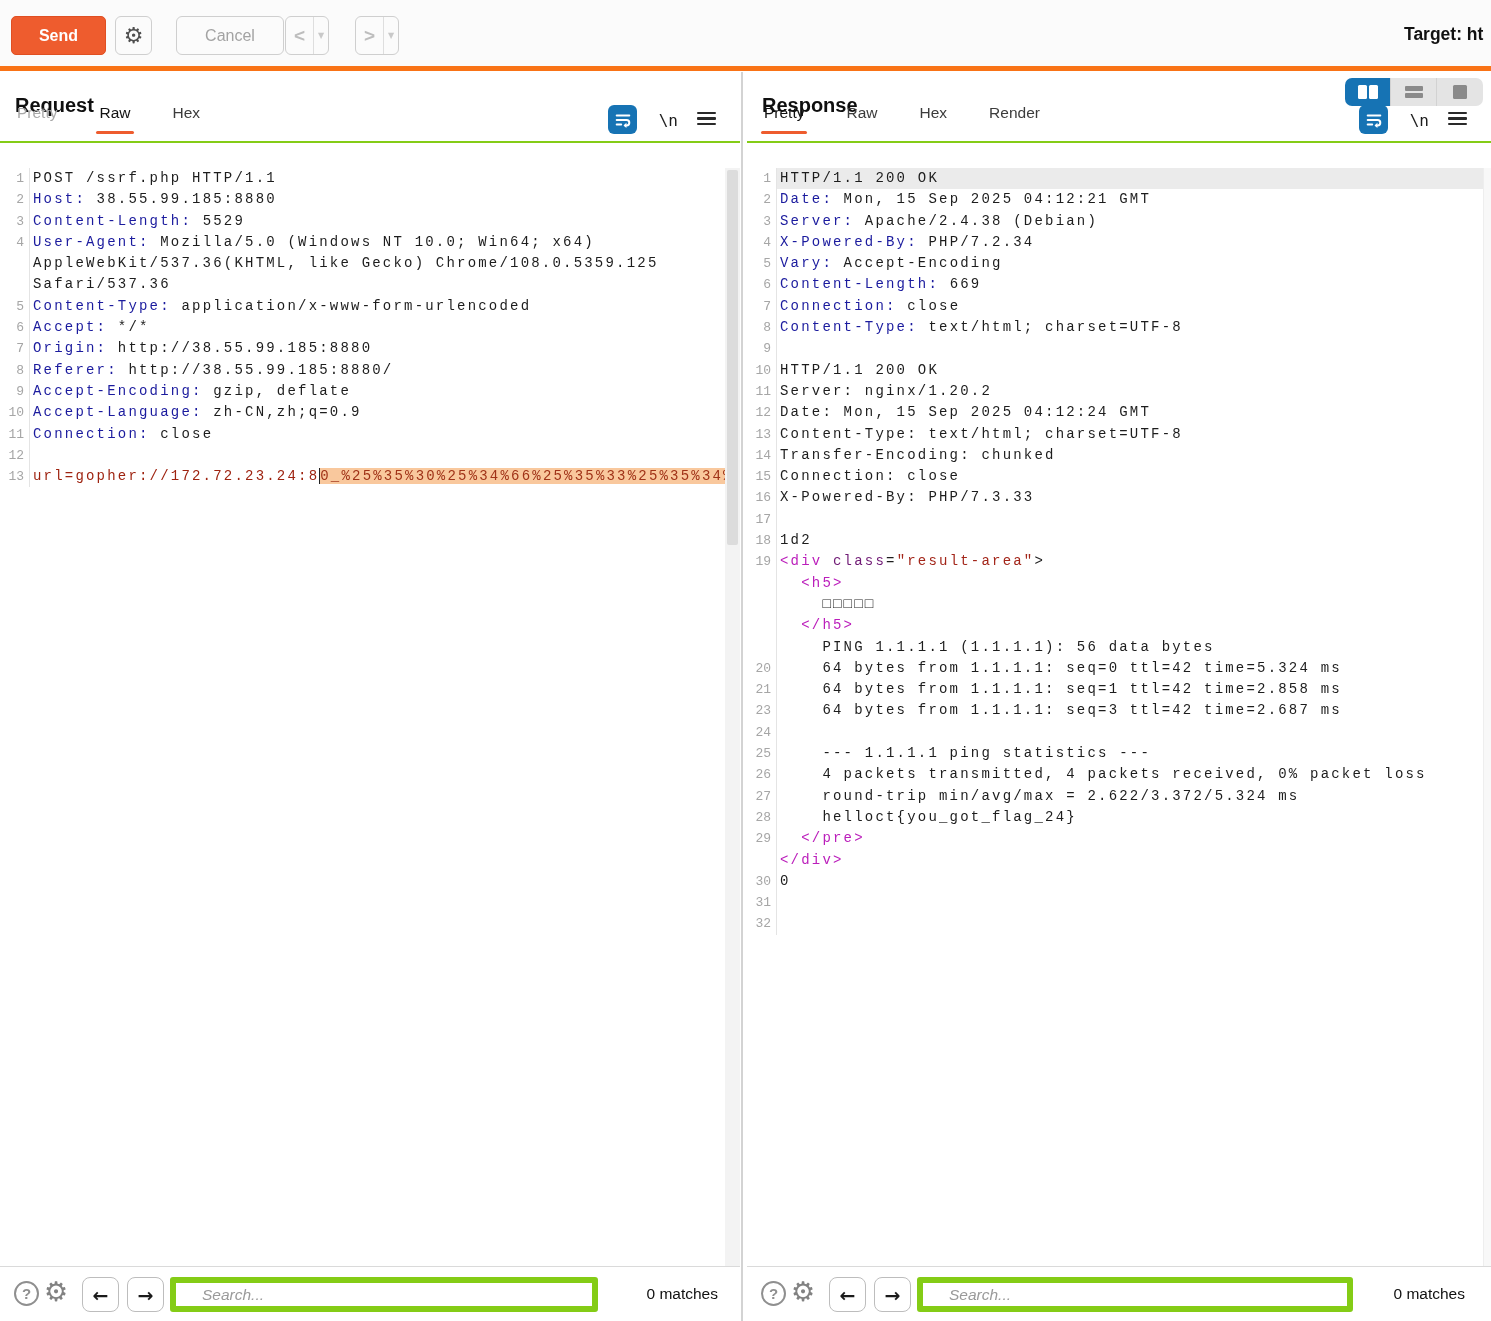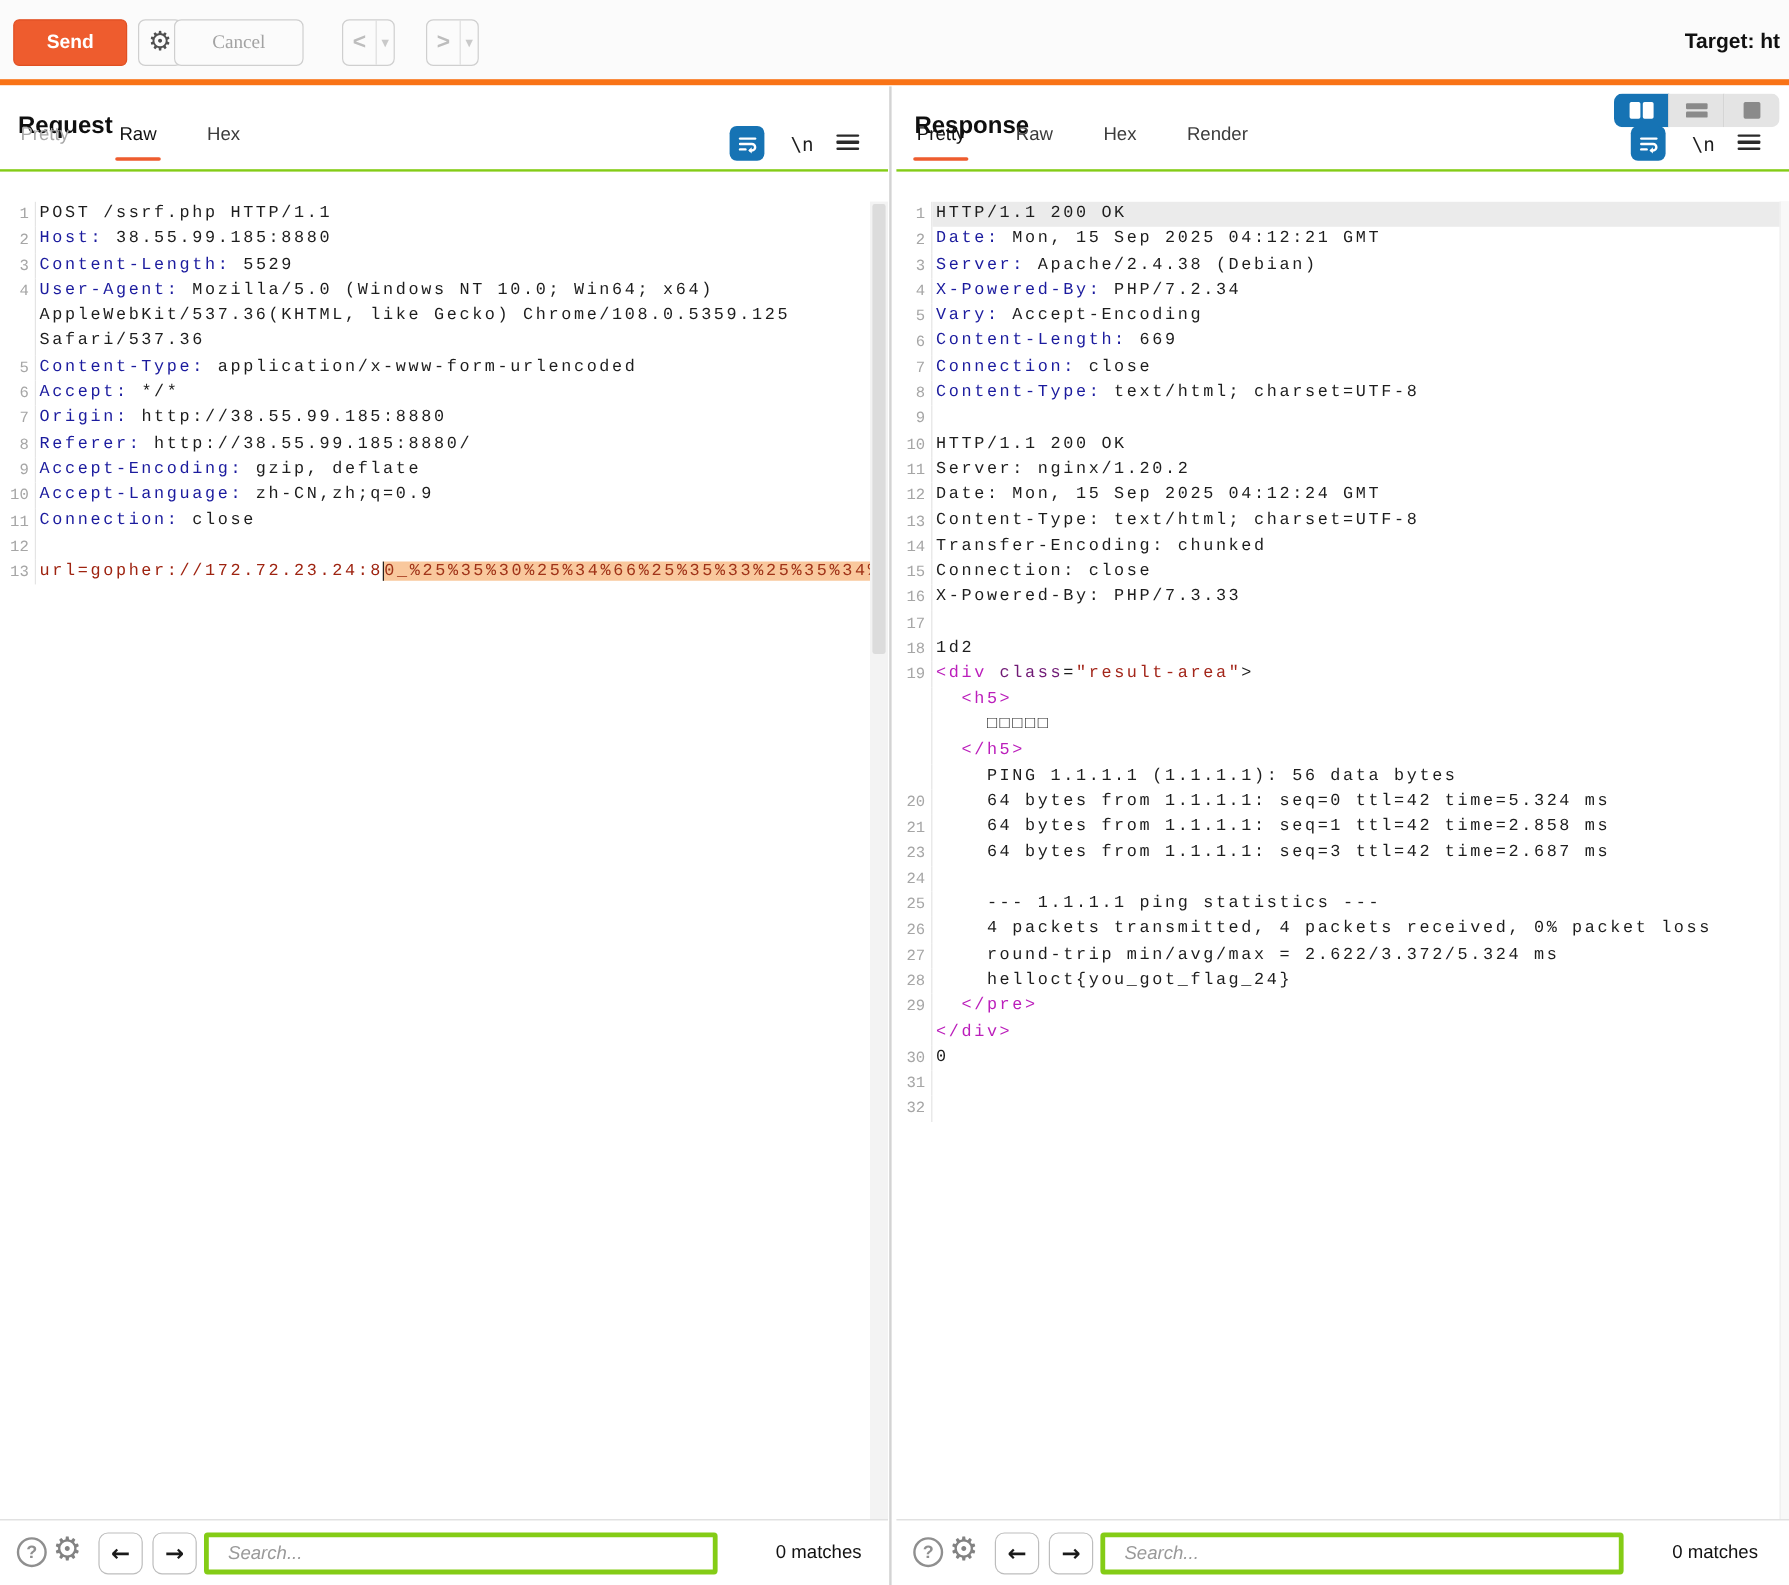--- a/index.html
+++ b/index.html
@@ -9,21 +9,21 @@
   
   .toolbar { position:absolute; top:0; left:0; right:0; height:71px;
     background:#fbfbfb; border-bottom:5px solid #f97316; }
   .btn { position:absolute; top:16px; height:39px; border-radius:6px;
     display:flex; align-items:center; justify-content:center;
     font-size:16px; background:#fbfbfb; border:1px solid #cfcfcf; cursor:pointer; }
   .btn-send { left:11px; width:95px; background:#ee5c2e; border:1px solid #e04f22;
     color:#fff; font-weight:bold; border-radius:5px; }
   .btn-gear { left:115px; width:37px; color:#4f4f4f; }
   .btn-gear .g { font-family:"DejaVu Sans", sans-serif; font-size:22px; line-height:1; }
-  .btn-cancel { left:145px; width:108px; color:#a3a3a3;font-family:Liberation Serif, serif; }
+  .btn-cancel { left:176px; width:108px; color:#a3a3a3; }
   .btn-nav { width:44px; color:#bdbdbd; padding:0; }
   .btn-prev { left:285px; } .btn-next { left:355px; }
   .btn-nav .main { flex:1; text-align:center; font-size:19px; font-weight:bold; }
   .btn-nav .drop { width:15px; border-left:1px solid #dedede; height:100%;
     display:flex; align-items:center; justify-content:center;
     font-size:8px; color:#c9c9c9; font-family:"DejaVu Sans", sans-serif; }
   .target { position:absolute; left:1404px; top:24px; width:90px; overflow:hidden;
     white-space:nowrap; font-weight:bold; font-size:17.5px; color:#111; }
 
   
@@ -100,21 +100,21 @@
     border:2.5px solid #8f8f8f; border-radius:50%; color:#8f8f8f; font-weight:bold;
     font-size:15px; display:flex; align-items:center; justify-content:center; cursor:pointer; }
   .sgear { position:absolute; left:44px; top:9px; font-size:27px; color:#828282;
     font-family:"DejaVu Sans", sans-serif; cursor:pointer; }
   .navbox { position:absolute; top:10px; width:37px; height:35px; border:1px solid #bdbdbd;
     border-radius:8px; display:flex; align-items:center; justify-content:center;
     font-family:"DejaVu Sans", sans-serif; font-size:19px; font-weight:bold;
     color:#1a1a1a; background:#fff; cursor:pointer; }
   .nav-prev { left:82px; } .nav-next { left:127px; }
   .searchbar input { position:absolute; left:170px; top:10px; height:35px;
-    border:4px solid #84cc16; border-radius:3px; padding:0 16px; font-size:15.5px;
+    border:6px solid #84cc16; border-radius:3px; padding:0 26px; font-size:15.5px;
     font-style:italic; color:#555; outline:none; font-family:"Liberation Sans", sans-serif; }
   .searchbar input::placeholder { color:#9a9a9a; }
   .sb-left input { width:428px; }
   .sb-right input { width:436px; }
   .matches { position:absolute; top:18px; font-size:15.5px; color:#111; }
   .sb-left .matches { right:22px; }
   .sb-right .matches { right:26px; }
 </style>
 </head>
 <body>

